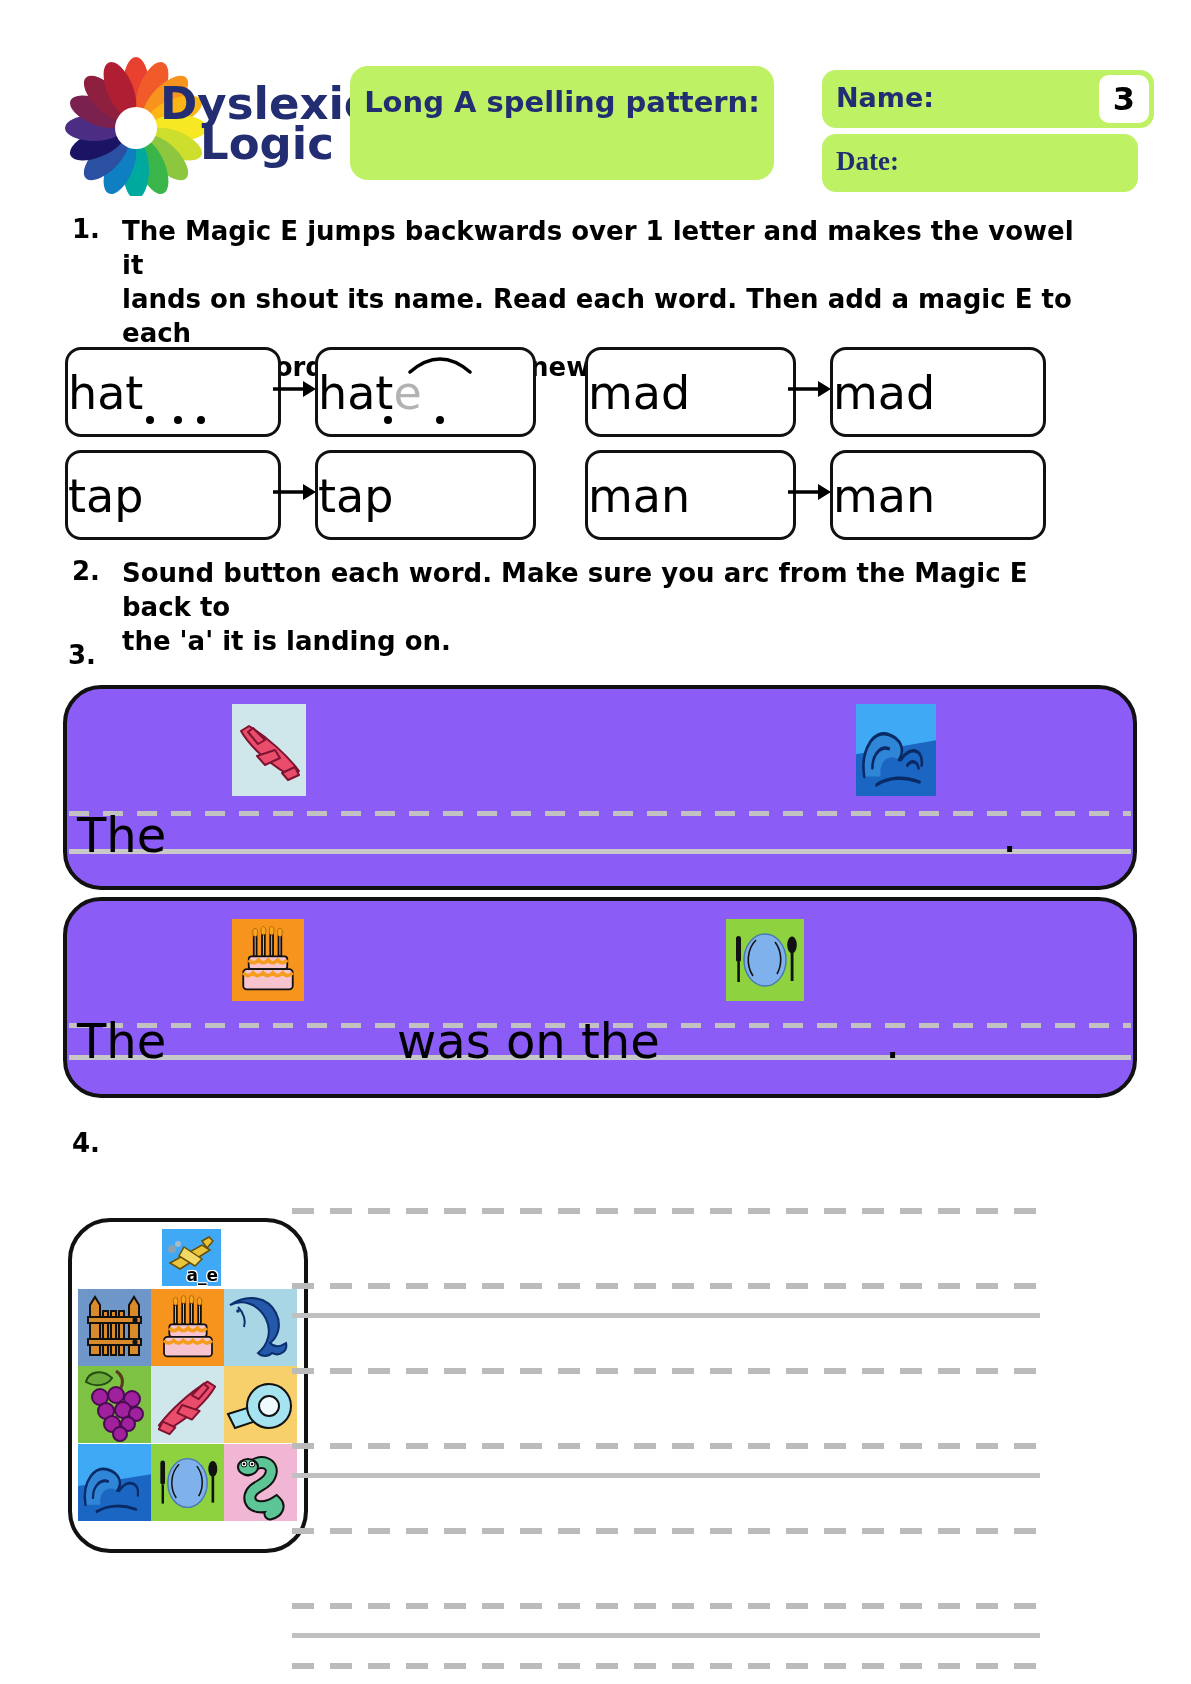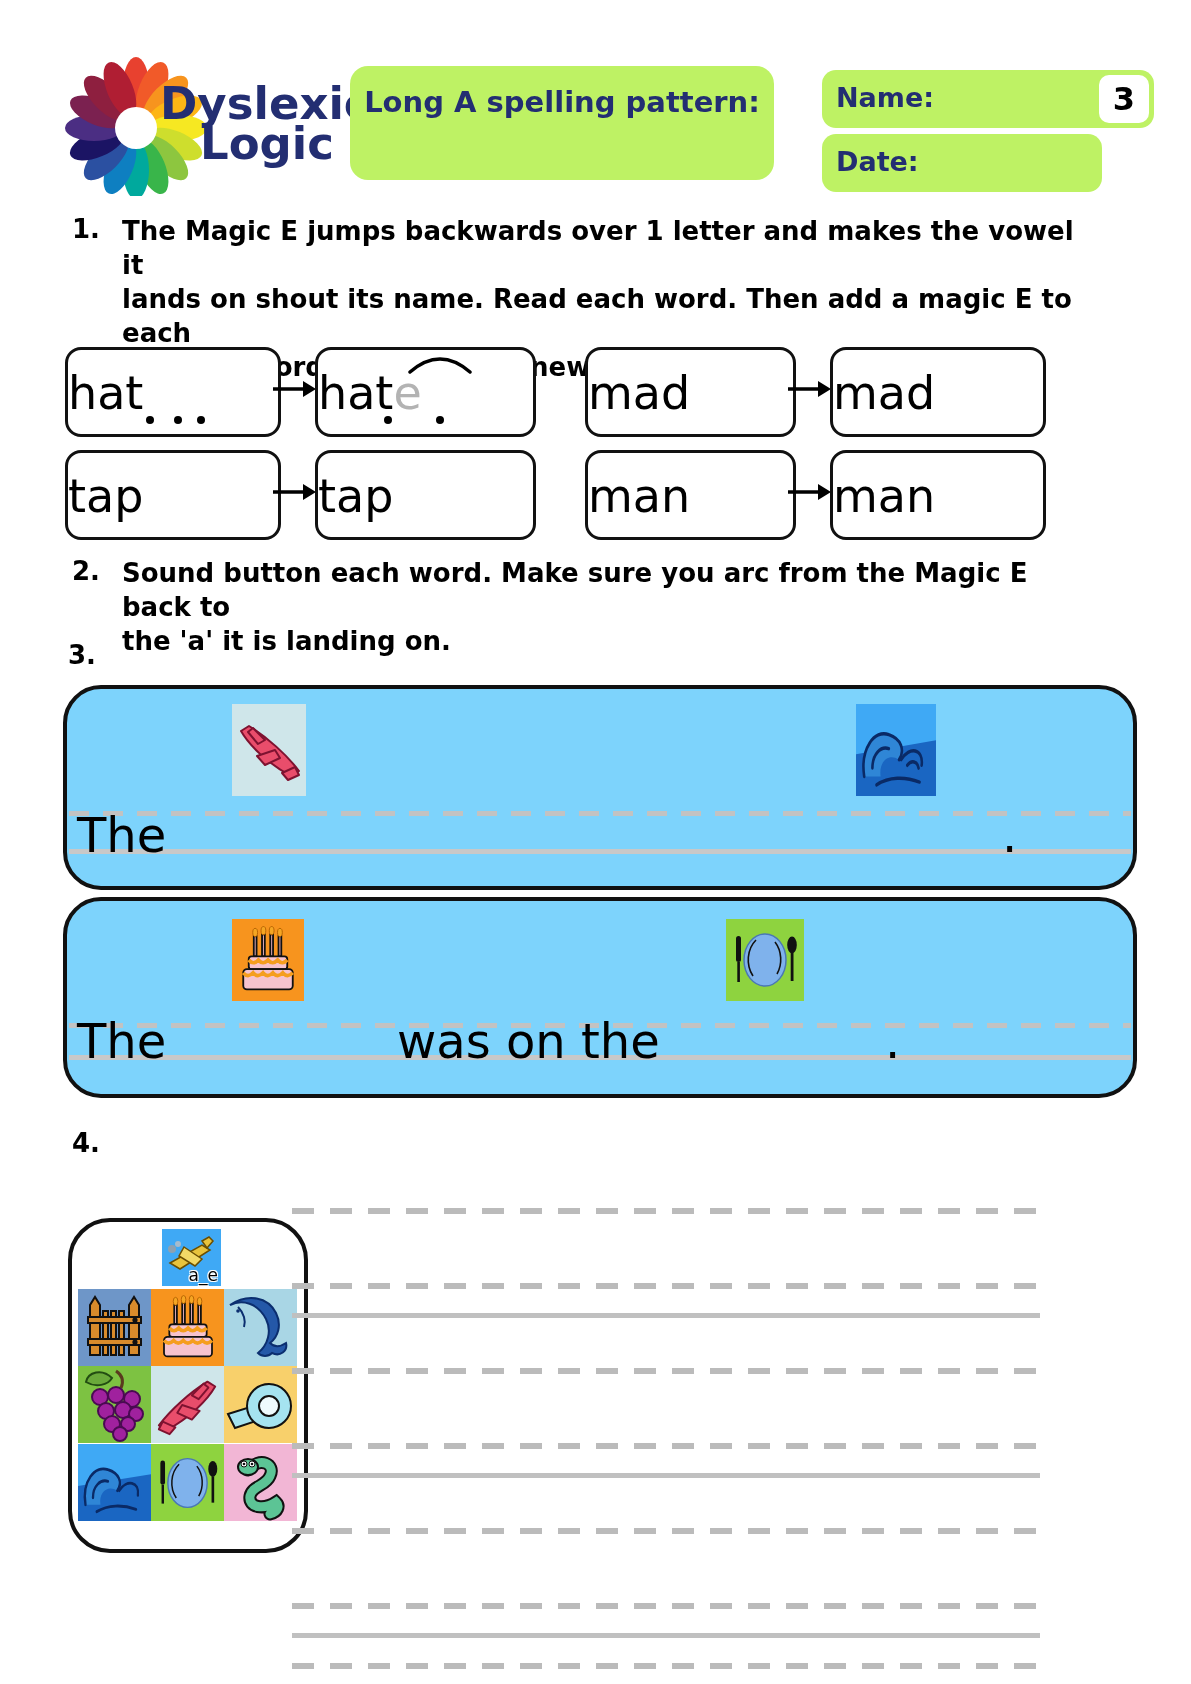--- a/index.html
+++ b/index.html
@@ -10,34 +10,34 @@
   .navy{color:#232e72;font-weight:bold;}
   .logo-text{position:absolute;color:#232e72;font-weight:bold;font-size:45px;line-height:40px;}
   .title-line{text-align:center;color:#232e72;font-weight:bold;font-size:29px;line-height:38px;}
   .instr-num{position:absolute;font-weight:bold;font-size:26px;}
   .instr{position:absolute;font-weight:bold;font-size:26px;line-height:34px;white-space:pre-line;}
   .wbox{position:absolute;height:84px;border:3px solid #111;border-radius:16px;background:#fff;}
   .wword{position:absolute;left:0;right:0;top:16px;text-align:left;font-size:46px;}
   .magic-e{color:#b3b3b3;}
   .dot{position:absolute;width:8px;height:8px;border-radius:50%;background:#000;top:66px;}
   .arrow{position:absolute;width:46px;height:22px;}
-  .sbox{position:absolute;left:63px;width:1066px;border:4px solid #111;border-radius:38px;background:#7dd3fc;}
+  .sbox{position:absolute;left:63px;width:1066px;border:4px solid #111;border-radius:38px;background:#8b5cf6;}
   .tile{position:absolute;display:flex;align-items:center;justify-content:center;overflow:hidden;}
   .dashline{position:absolute;height:5px;background:repeating-linear-gradient(90deg,#c2c2c2 0 20px,transparent 20px 34px);}
   .solidline{position:absolute;height:5px;background:#c8c8c8;}
   .sword{position:absolute;font-size:48px;}
   .wline-d{position:absolute;left:292px;width:748px;height:6px;
            background:repeating-linear-gradient(90deg,#bbbbbb 0 22px,transparent 22px 38px);}
   .wline-s{position:absolute;left:292px;width:748px;height:5px;background:#c0c0c0;}
   .pbox{position:absolute;left:68px;top:1218px;width:232px;height:327px;border:4px solid #111;
         border-radius:42px;background:#fff;overflow:hidden;}
   .gtile{position:absolute;width:73px;height:77px;display:flex;align-items:center;justify-content:center;}
   .badge{position:absolute;background:#fff;border-radius:10px;display:flex;align-items:center;justify-content:center;
          font-weight:bold;font-size:32px;color:#000;}
-  .ae-label{position:absolute;right:3px;bottom:1px;font-weight:normal;font-size:17px;color:#000;
+  .ae-label{position:absolute;right:3px;bottom:1px;font-weight:bold;font-size:17px;color:#000;
             text-shadow:-1px -1px 0 #fff,1px -1px 0 #fff,-1px 1px 0 #fff,1px 1px 0 #fff;}
 </style>
 </head>
 <body>
 
 <div id="page">
 
   <div class="abs" style="left:52px;top:56px;width:300px;height:140px;">
     <svg class="abs" style="left:0;top:0;" width="175" height="140" viewBox="0 0 175 140">
       <g transform="translate(84,72)">
@@ -68,21 +68,21 @@
     <div class="title-line" style="margin-top:17px;">Long A spelling pattern:</div>
   </div>
 
   <div class="panel" style="left:822px;top:70px;width:332px;height:58px;border-radius:14px;">
     <span class="navy abs" style="left:14px;top:12px;font-size:27px;">Name:</span>
     <span class="abs" style="left:110px;top:6px;width:120px;height:46px;"></span>
     <div class="badge" style="right:5px;top:5px;width:50px;height:48px;">
       <span>3</span>
     </div>
   </div>
-  <div class="panel" style="left:822px;top:134px;width:280px;height:58px;border-radius:14px;">
+  <div class="panel" style="left:822px;top:134px;width:316px;height:58px;border-radius:14px;font-family:Liberation Serif, serif;">
     <span class="navy abs" style="left:14px;top:12px;font-size:27px;">Date:</span>
     <span class="abs" style="left:110px;top:6px;width:170px;height:46px;"></span>
   </div>
 
   <span class="instr-num" style="left:72px;top:214px;">1.</span>
   <div class="instr" style="left:122px;top:214px;width:960px;">The Magic E jumps backwards over 1 letter and makes the vowel it
 lands on shout its name. Read each word. Then add a magic E to each
 short 'a' word and read the new long 'a' word.</div>
 
   <div class="wbox" style="left:65px;top:347px;width:210px;">

